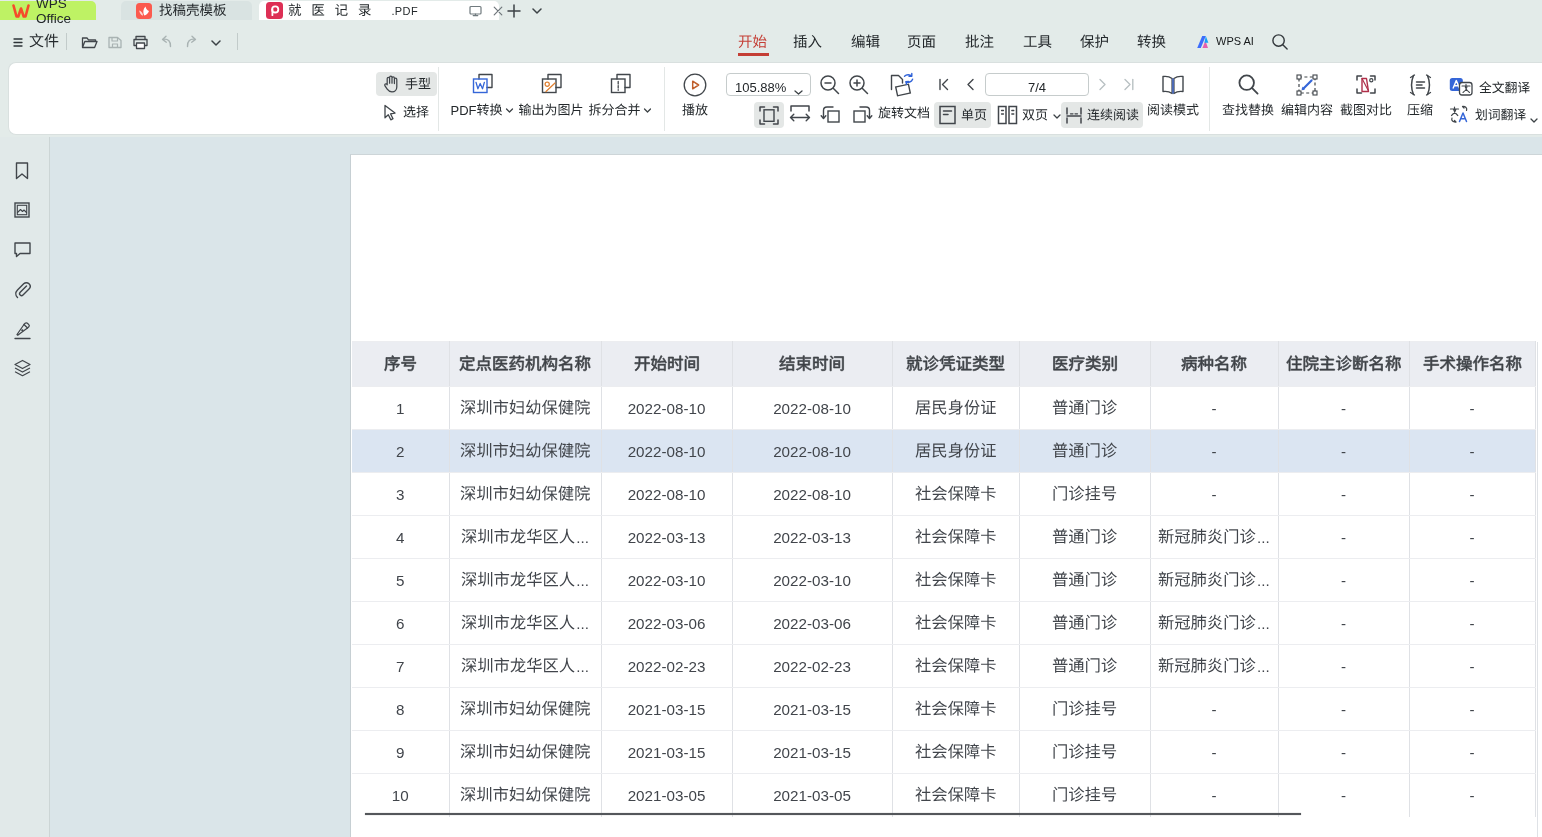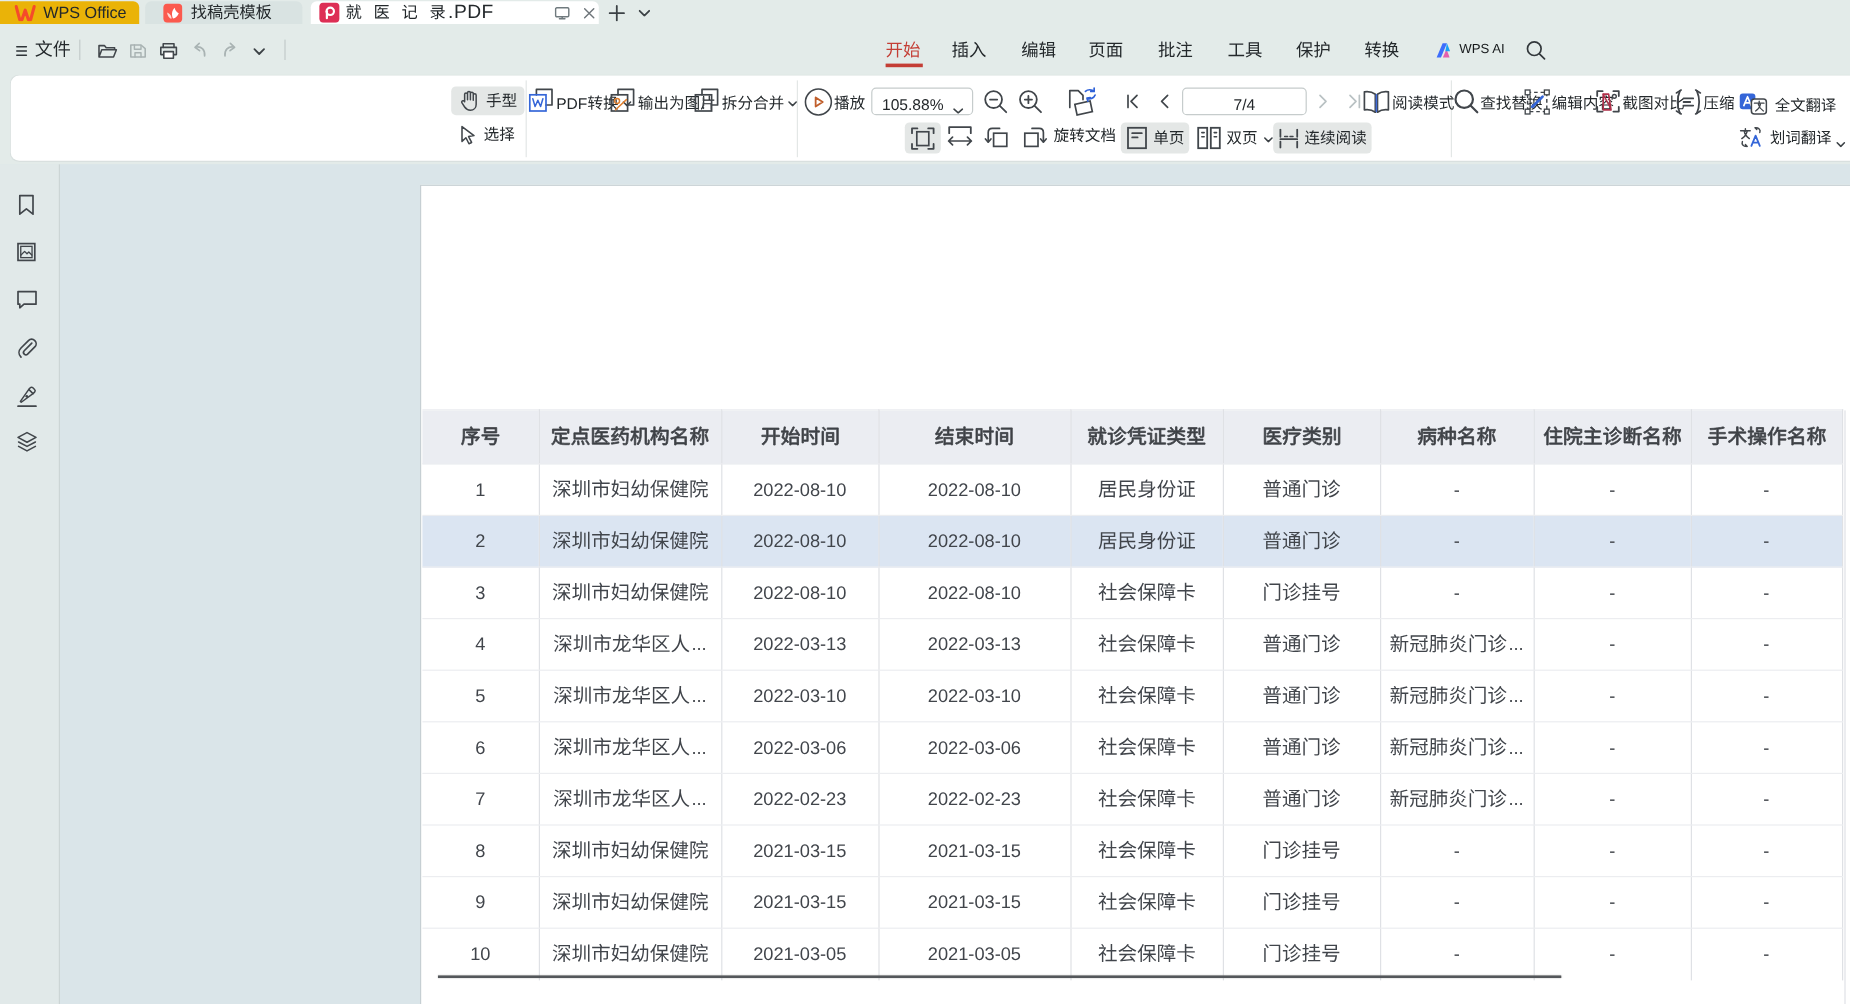--- a/index.html
+++ b/index.html
@@ -2,26 +2,26 @@
 <html><head><meta charset="utf-8"><style>
 *{margin:0;padding:0;box-sizing:border-box}
 html,body{width:1542px;height:837px;overflow:hidden}
 body{font-family:"Liberation Sans",sans-serif;background:#dae5e9;position:relative}
 .ab{position:absolute}
 .fx{display:flex;align-items:flex-end}
 svg{display:block}
 .ct{display:block}
 #top{left:0;top:0;width:1542px;height:137px;background:#e3ebe9}
 .tab{top:1px;height:19px;border-radius:5px 5px 0 0;display:flex;align-items:center;font-size:13.5px;color:#23282b}
-#tab1{left:0;width:116px;background:#eab308;border-radius:0 5px 0 0}
+#tab1{left:0;width:96px;background:#bef264;border-radius:0 5px 0 0}
 #tab2{left:121px;width:131px;background:#d9e3e2}
 #tab3{left:259px;width:240px;background:#fff}
 #ribbon{left:8px;top:62px;width:1534px;height:73px;background:#fff;border:1px solid #d9e0df;border-right:none;border-radius:8px 0 0 8px}
 .gsep{top:4px;height:64px;width:1px;background:#e3e7e6}
-.big{display:flex;flex-direction:row;align-items:center;position:absolute}
+.big{display:flex;flex-direction:column;align-items:center;position:absolute}
 .big .ic{height:27px;display:flex;align-items:center;justify-content:center}
 .big .lb{margin-top:4px;height:17px;display:flex;align-items:center;justify-content:center}
 .sbtn{position:absolute;display:flex;align-items:center;border-radius:4px;padding:0 5px;height:24px}
 .hl{background:#e4e7e6}
 #sidebar{left:0;top:137px;width:50px;height:700px;background:#e1e9e9;border-right:1px solid #ccd5d5}
 #canvas{left:50px;top:137px;width:1492px;height:700px;background:#dae5e9}
 #page{position:absolute;left:300px;top:17px;width:1192px;height:683px;background:#fff;border-left:1px solid #c6cfd3;border-top:1px solid #cdd5d8}
 table{border-collapse:collapse;table-layout:fixed;position:absolute;left:1px;top:186px;filter:blur(0.5px)}
 td{text-align:center;vertical-align:middle;border-left:1px solid #dfe1e5;border-right:1px solid #dfe1e5;border-top:1px solid #ecedf0;border-bottom:1px solid #ecedf0;font-size:15.2px;color:#41454b;padding:0}
 tr.hd td{background:#ebedf2;height:45px}
@@ -71,21 +71,21 @@
       <span style="margin-left:5px">
         <svg class="ct" width="83.4" height="15.5" style="margin-top:0.0px">
           <g transform="translate(0,11.88) scale(0.01350,-0.01350)" fill="#23282b">
             <use href="#g5" x="0"></use>
             <use href="#g6" x="1726"></use>
             <use href="#g7" x="3452"></use>
             <use href="#g8" x="5178"></use>
           </g>
         </svg>
       </span>
-      <span style="font-size:16px;margin-left:2px;letter-spacing:0.4px">.PDF</span>
+      <span style="font-size:11px;margin-left:20px;letter-spacing:0.4px">.PDF</span>
       <span style="margin-left:51px">
         <svg width="13" height="12" viewBox="0 0 13 12" fill="none">
           <rect x="1" y="1.5" width="11" height="7.5" rx="1" stroke="#707a7e" stroke-width="1.2"></rect>
           <path d="M6.5 9 V10.3 M4.2 10.6 H8.8" stroke="#707a7e" stroke-width="1.2" stroke-linecap="round" stroke-linejoin="round"></path>
         </svg>
       </span>
       <span style="margin-left:10px">
         <svg width="12" height="12" viewBox="0 0 12 12" fill="none">
           <path d="M2.2 2.2 L9.8 9.8 M9.8 2.2 L2.2 9.8" stroke="#6e757a" stroke-width="1.2" stroke-linecap="round" stroke-linejoin="round"></path>
         </svg>

